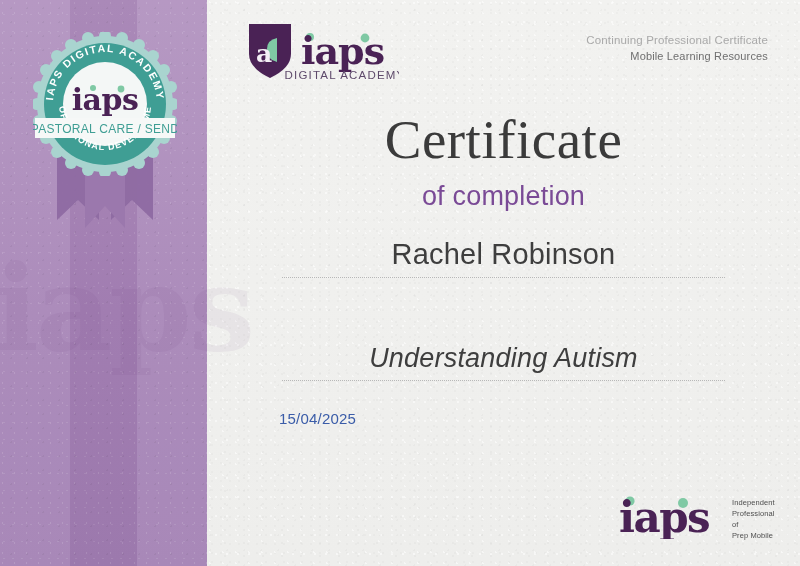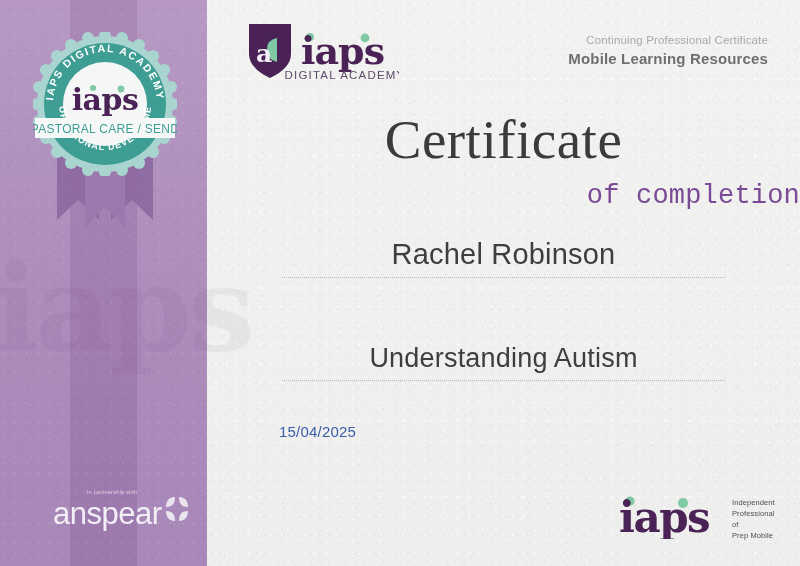--- a/index.html
+++ b/index.html
@@ -108,23 +108,23 @@
     top: 33px;
     text-align: right;
     line-height: 1.38;
   }
   .cpd-line1 {
     font-size: 11.5px;
     color: #a9a9a9;
     letter-spacing: 0.15px;
   }
   .cpd-line2 {
-    font-size: 15px;
+    font-size: 11px;
     color: #6f6f6f;
-    font-weight: bold;
+    font-weight: normal;
     letter-spacing: 0.15px;
   }
 
   
   .main {
     position: absolute;
     left: 207px;
     top: 0;
     width: 593px;
     height: 566px;
@@ -137,25 +137,24 @@
     font-family: "Liberation Serif", serif;
     font-size: 55px;
     color: #3b3b3b;
     letter-spacing: 0.5px;
     line-height: 1;
   }
   .title-sub {
     position: absolute;
     top: 181px;
     left: 0; right: 0;
-    text-align: right;
+    text-align: center;
     font-size: 27px;
     color: #7a4a96;
     letter-spacing: 0.2px;
-    font-family: Liberation Mono, monospace;
   }
 
   .field-name {
     position: absolute;
     top: 238px;
     left: 0; right: 0;
     text-align: center;
     font-size: 29px;
     color: #3e3e3e;
     letter-spacing: 0.2px;
@@ -180,24 +179,25 @@
     color: #3f3f3f;
   }
   .field-course {
     position: absolute;
     top: 343px;
     left: 0; right: 0;
     text-align: center;
     font-size: 27px;
     color: #3e3e3e;
     letter-spacing: 0.2px;
+    font-style: italic;
   }
   .field-date {
     position: absolute;
-    top: 423px;
+    top: 410px;
     left: 72px;
     font-size: 15px;
     color: #3a5ca8;
     letter-spacing: 0.2px;
   }
 
   
   .anspear-block {
     position: absolute;
     left: 53px;
@@ -322,32 +322,20 @@
           <text x="72" y="78" text-anchor="middle" font-family="DejaVu Serif, serif" font-weight="bold" font-size="30" fill="#4a2255" letter-spacing="-0.5">iaps</text>
         </g>
 
         <g>
           <rect x="2" y="86" width="140" height="20" fill="#f6f8f7"></rect>
           <text x="72" y="100.5" text-anchor="middle" font-family="Liberation Sans, sans-serif" font-size="12" fill="#3f9e94" letter-spacing="0.3">PASTORAL CARE / SEND</text>
         </g>
       </svg>
     </div>
 
-    <div class="anspear-block">
-      <div class="anspear-partner">in partnership with</div>
-      <div class="anspear-word">anspear</div>
-      <div class="anspear-mark">
-        <svg width="28" height="28" viewBox="0 0 28 28">
-          <path d="M12 2 C12 8 10 12 3 12 C3 6 6 2 12 2 Z" fill="#f0ebf3" opacity="0.92"></path>
-          <path d="M16 2 C16 8 18 12 25 12 C25 6 22 2 16 2 Z" fill="#f0ebf3" opacity="0.92"></path>
-          <path d="M12 26 C12 20 10 16 3 16 C3 22 6 26 12 26 Z" fill="#f0ebf3" opacity="0.92"></path>
-          <path d="M16 26 C16 20 18 16 25 16 C25 22 22 26 16 26 Z" fill="#f0ebf3" opacity="0.92"></path>
-        </svg>
-      </div>
-    </div>
   </div>
 
   <div class="header-logo">
     <svg width="152" height="62" viewBox="0 0 152 62">
 
       <g>
         <path d="M2 2 L44 2 L44 32 Q44 46 23 56 Q2 46 2 32 Z" fill="#4a2255"></path>
         <path d="M30 16 L30 40 Q20 38 20 27 Q20 18 30 16 Z" fill="#7fc9a4"></path>
         <text x="17" y="40" text-anchor="middle" font-family="DejaVu Serif, serif" font-weight="bold" font-size="25" fill="#f4f0f6">a</text>
       </g>

